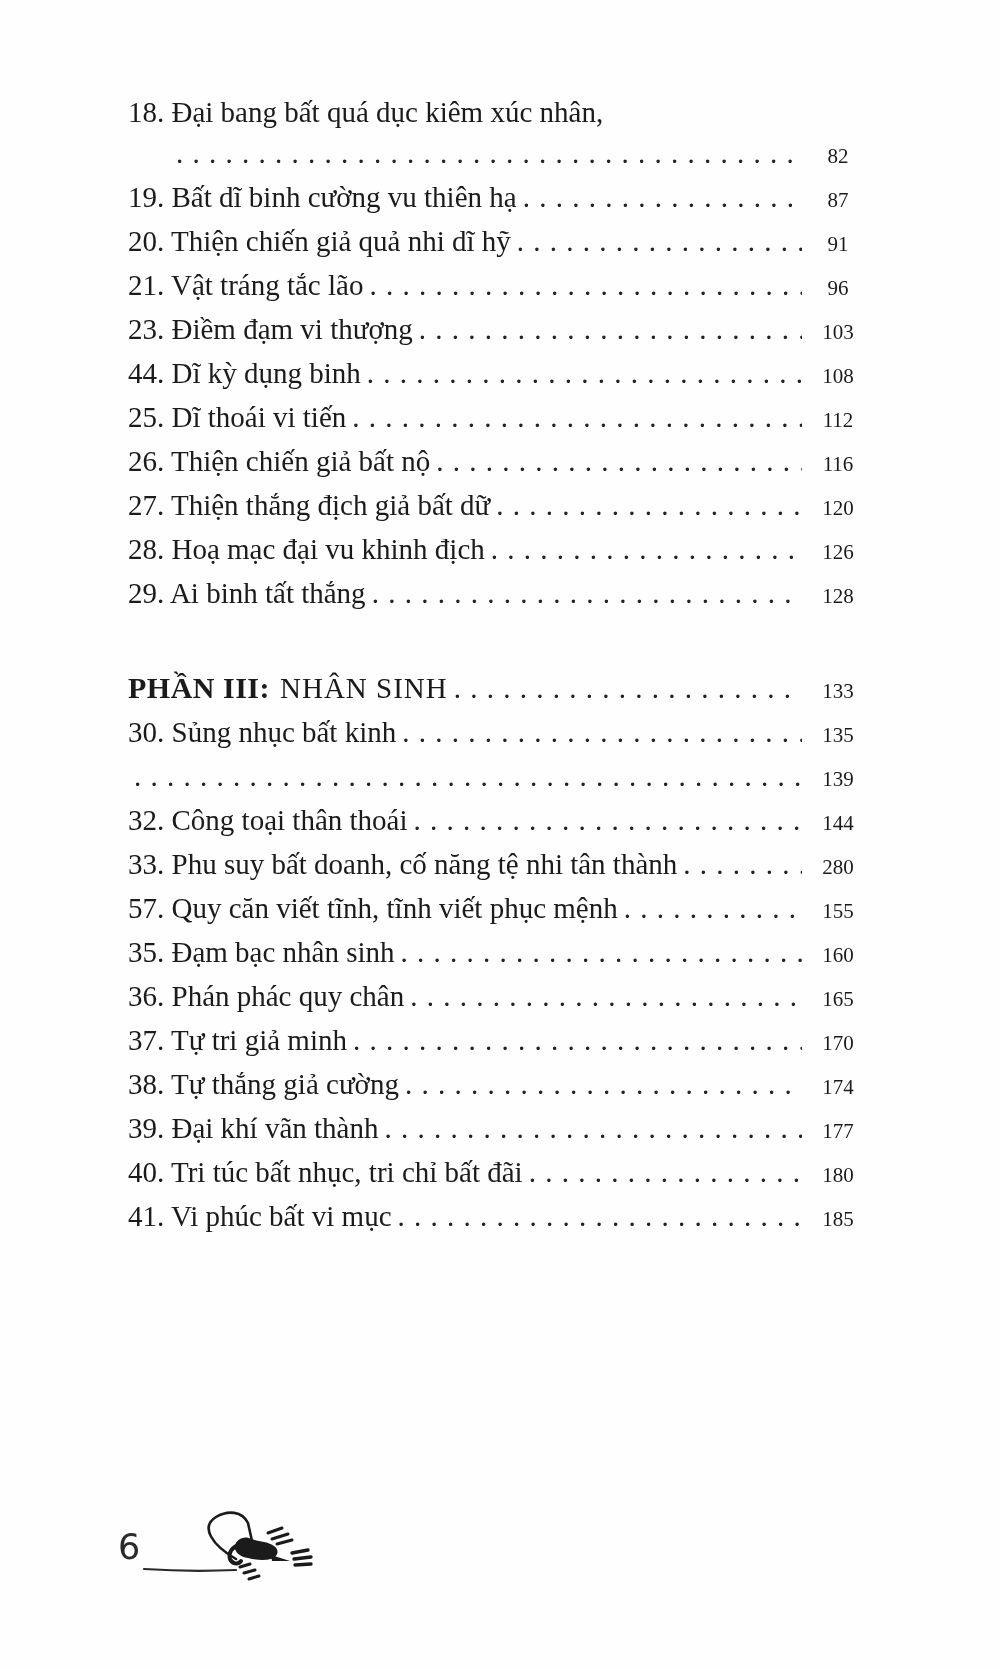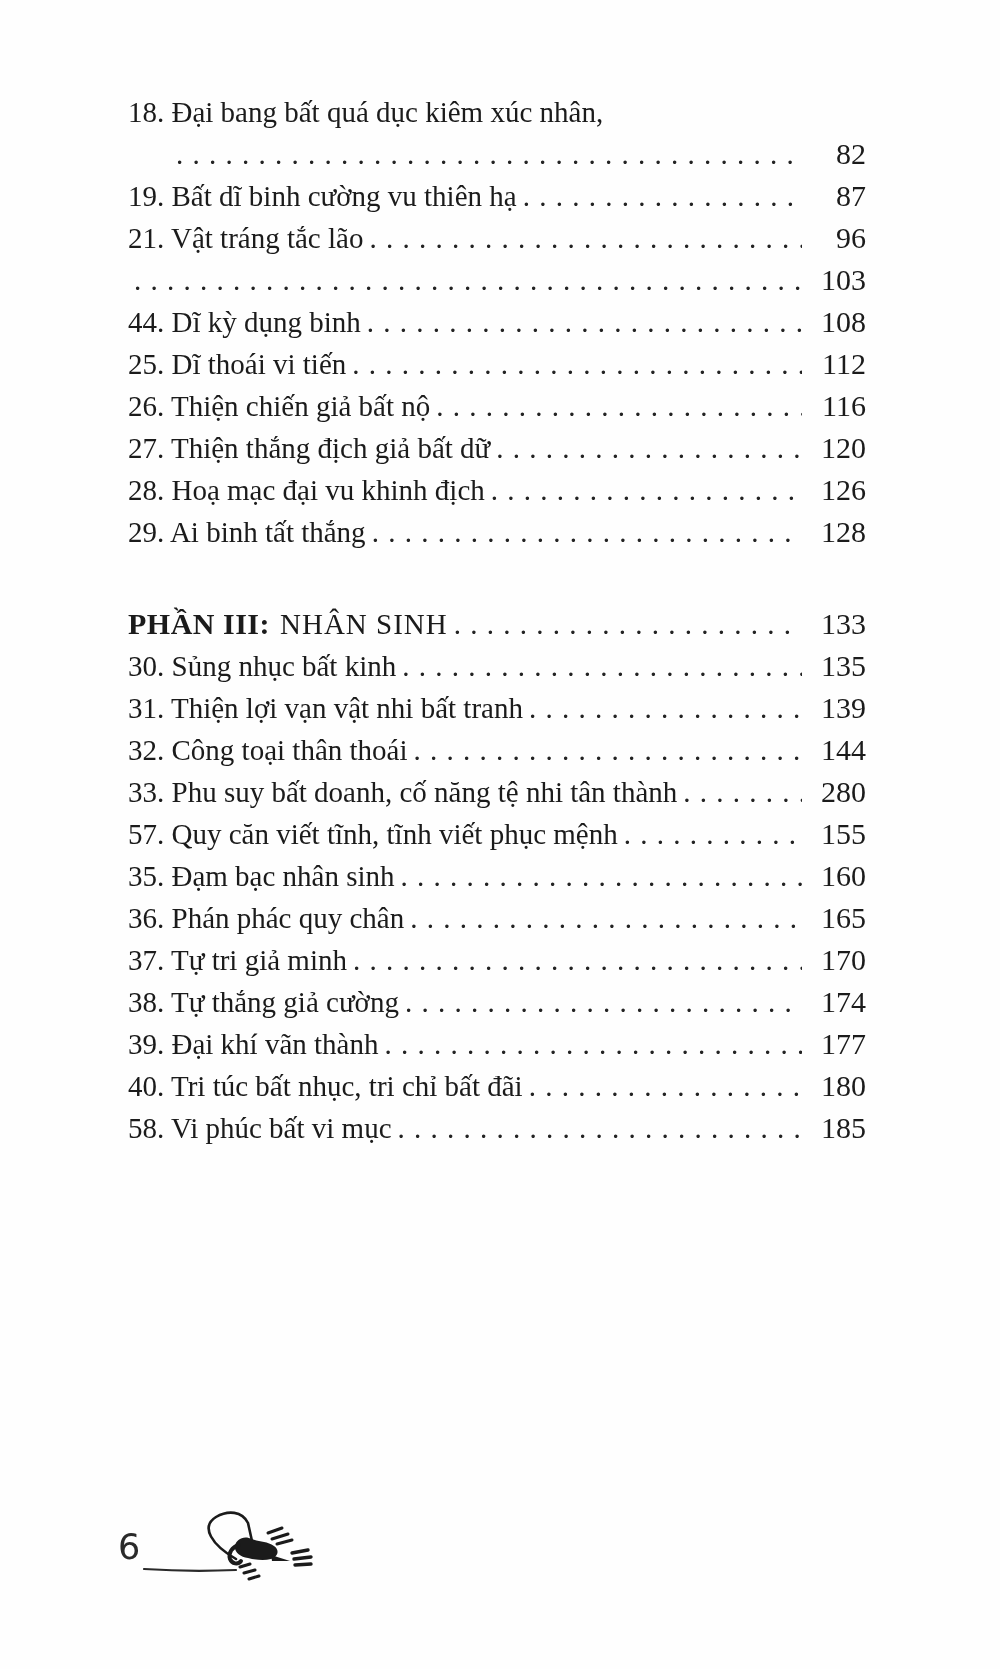--- a/index.html
+++ b/index.html
@@ -41,22 +41,22 @@
     white-space: nowrap;
     margin: 0 8px 0 6px;
     letter-spacing: 1px;
     color: #222;
   }
   .dots::after {
     content: ". . . . . . . . . . . . . . . . . . . . . . . . . . . . . . . . . . . . . . . . . . . . . . . . . . . . . . . . . . . . . . . .";
   }
   .pagenum {
     min-width: 56px;
-    text-align: right;
-    font-size: 30px;
+    text-align: center;
+    font-size: 21px;
   }
   .footer {
     position: absolute;
     left: 116px;
     top: 1503px;
     width: 220px;
     height: 90px;
   }
   .footer .num {
     position: absolute;
@@ -83,29 +83,35 @@
       <span class="pagenum">82</span>
     </div>
 
 
     <div class="toc-row">
       <span class="text">19. Bất dĩ binh cường vu thiên hạ</span>
       <span class="dots"></span>
       <span class="pagenum">87</span>
     </div>
 
+    <div class="toc-row">
+      <span class="text">20. Thiện chiến giả quả nhi dĩ hỹ</span>
+      <span class="dots"></span>
+      <span class="pagenum">91</span>
+    </div>
 
     <div class="toc-row">
       <span class="text">21. Vật tráng tắc lão</span>
       <span class="dots"></span>
       <span class="pagenum">96</span>
     </div>
 
 
     <div class="toc-row">
+      <span class="text">23. Điềm đạm vi thượng</span>
       <span class="dots"></span>
       <span class="pagenum">103</span>
     </div>
 
     <div class="toc-row">
       <span class="text">44. Dĩ kỳ dụng binh</span>
       <span class="dots"></span>
       <span class="pagenum">108</span>
     </div>
 
@@ -146,21 +152,20 @@
       <span class="pagenum">133</span>
     </div>
 
     <div class="toc-row">
       <span class="text">30. Sủng nhục bất kinh</span>
       <span class="dots"></span>
       <span class="pagenum">135</span>
     </div>
 
     <div class="toc-row">
-      <span class="text">31. Thiện lợi vạn vật nhi bất tranh</span>
       <span class="dots"></span>
       <span class="pagenum">139</span>
     </div>
 
     <div class="toc-row">
       <span class="text">32. Công toại thân thoái</span>
       <span class="dots"></span>
       <span class="pagenum">144</span>
     </div>
 
@@ -206,21 +211,21 @@
       <span class="pagenum">177</span>
     </div>
 
     <div class="toc-row">
       <span class="text">40. Tri túc bất nhục, tri chỉ bất đãi</span>
       <span class="dots"></span>
       <span class="pagenum">180</span>
     </div>
 
     <div class="toc-row">
-      <span class="text">58. Vi phúc bất vi mục</span>
+      <span class="text">41. Vi phúc bất vi mục</span>
       <span class="dots"></span>
       <span class="pagenum">185</span>
     </div>
   </div>
 
   <div class="footer">
     <span class="num">6</span>
     <svg width="190" height="90" viewBox="0 0 190 90">
 
       <path d="M4 66 Q 50 69 96 67" stroke="#2a2a2a" stroke-width="2.2" fill="none" stroke-linecap="round"></path>

